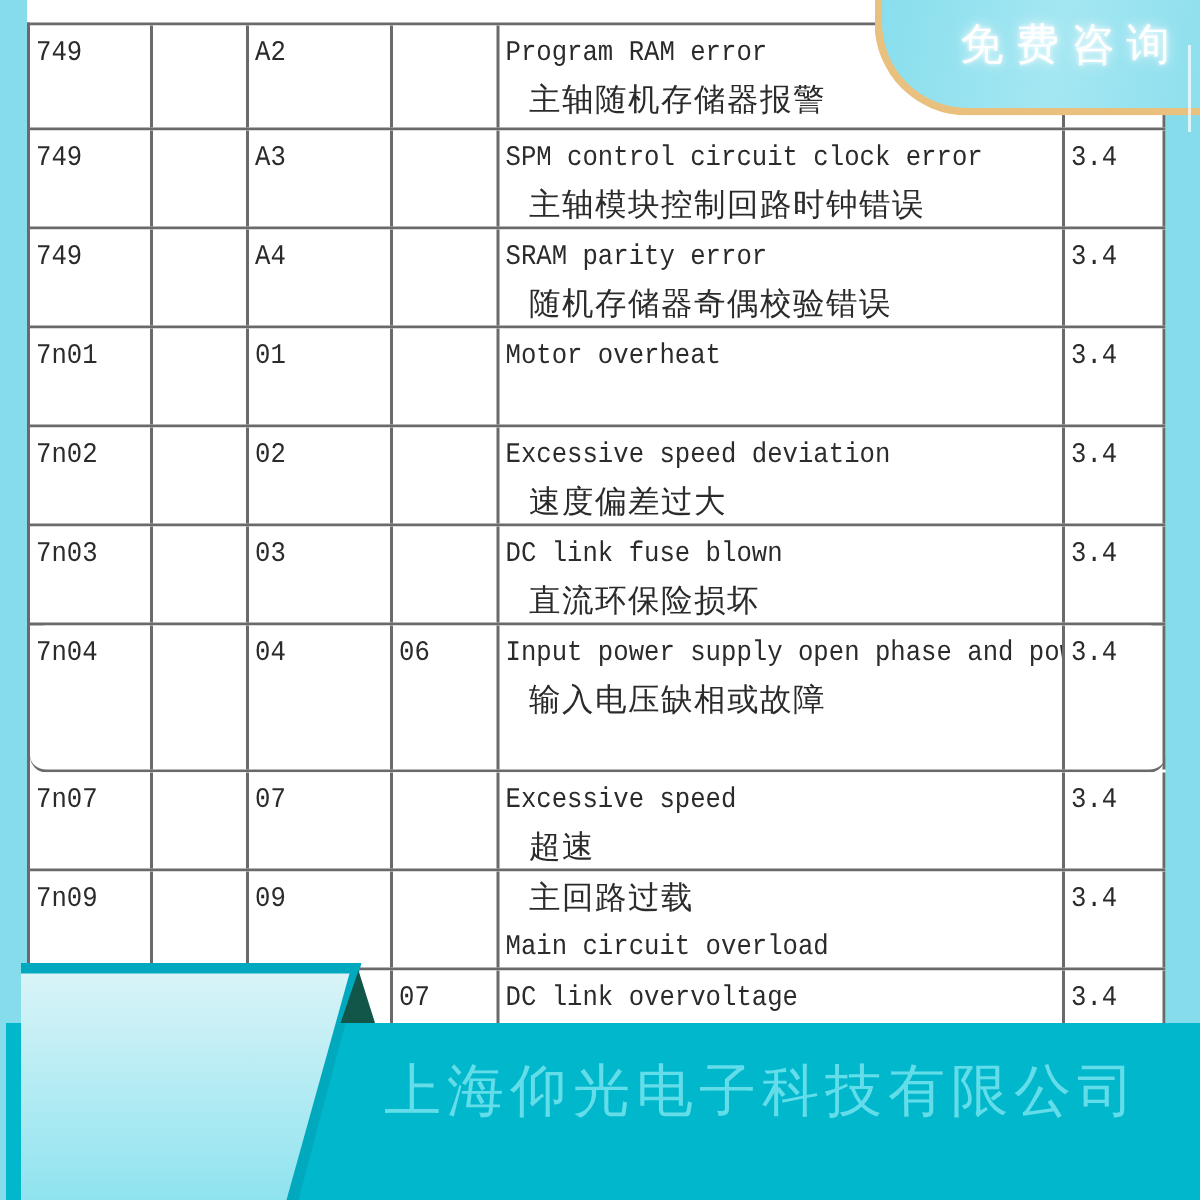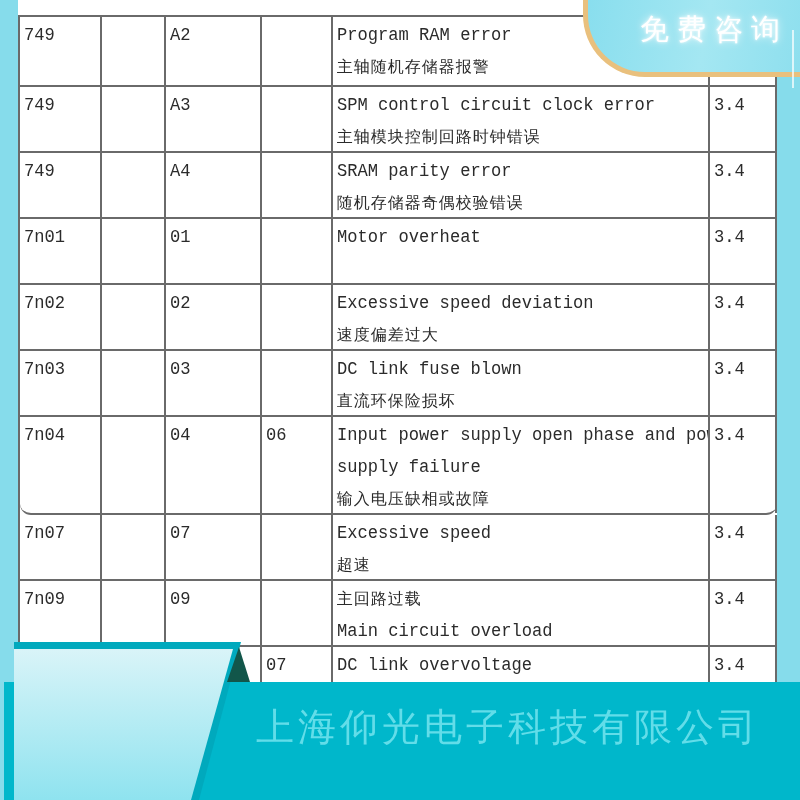--- a/index.html
+++ b/index.html
@@ -28,21 +28,21 @@
   .cell{
     border-right:2px solid #6a6a6a;box-sizing:border-box;
     padding:2px 16px 0 4px;overflow:hidden;
     font-family:"Liberation Mono","DejaVu Sans Mono",monospace;
     font-size:19px;color:#2b2b2b;
   }
   .c-code{width:86px}.c-c2{width:67px}.c-sub1{width:100px}.c-sub2{width:74px}
   .c-desc{width:400px}.c-ref{width:70px}
   .line{line-height:32px;height:32px;white-space:nowrap;}
   .en{display:inline-block;transform:scaleX(.9);transform-origin:0 50%;white-space:pre;}
-  .zh{font-family:"Liberation Sans","DejaVu Sans",sans-serif;font-size:16px;letter-spacing:1px;}
+  .zh{font-family:"Liberation Sans","DejaVu Sans",sans-serif;font-size:21px;letter-spacing:1px;margin-left:16px;}
 
   
   #band{
     position:absolute;left:4px;top:682px;width:800px;height:118px;
     z-index:3;
   }
   #company{
     position:absolute;left:252px;top:20px;
     font-size:38px;letter-spacing:4px;font-weight:400;
     font-family:"Liberation Sans","DejaVu Sans",sans-serif;
@@ -214,21 +214,20 @@
           <div class="line"><span class="en"></span></div>
         </div>
         <div class="cell c-sub1">
           <div class="line"><span class="en">04</span></div>
         </div>
         <div class="cell c-sub2">
           <div class="line"><span class="en">06</span></div>
         </div>
         <div class="cell c-desc">
           <div class="line"><span class="en">Input power supply open phase and power</span></div>
-          <div class="line"><span class="en">supply failure</span></div>
           <div class="line zh">输入电压缺相或故障</div>
         </div>
         <div class="cell c-ref">
           <div class="line"><span class="en">3.4</span></div>
         </div>
       </div>
       <div class="row">
         <div class="cell c-code">
           <div class="line"><span class="en">7n07</span></div>
         </div>

